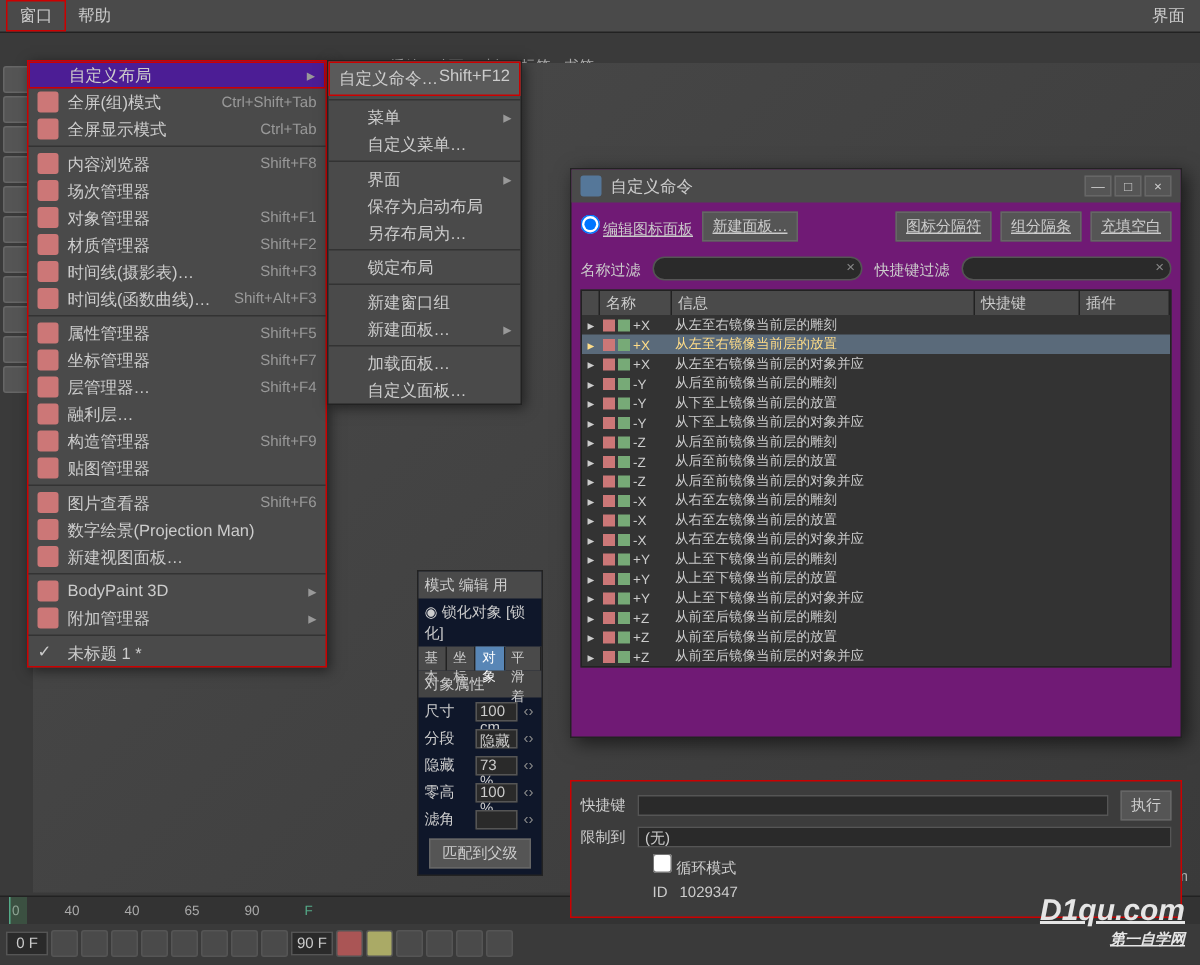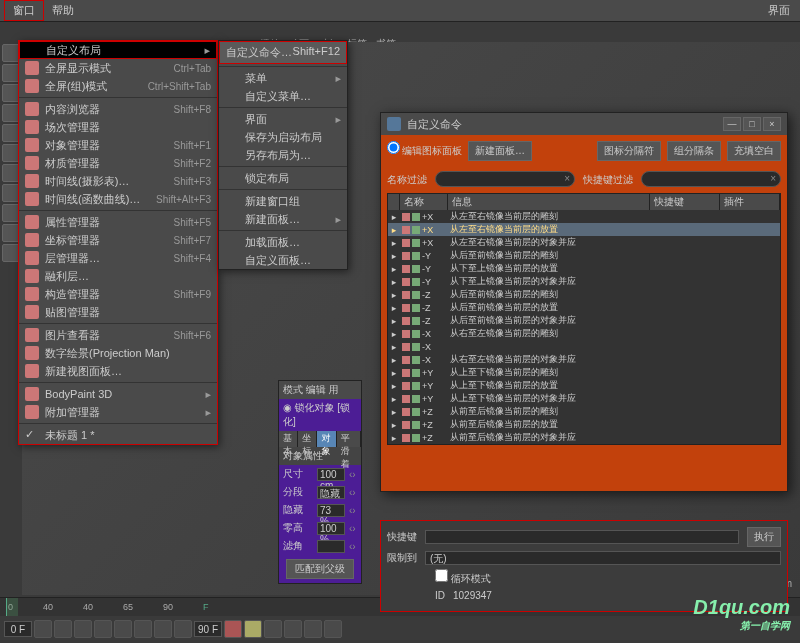--- a/index.html
+++ b/index.html
@@ -7,35 +7,35 @@
 .topbar { background: #4a4a4a; height: 22px; display: flex; align-items: center; padding: 0 4px; border-bottom: 1px solid #222; }
 .topbar-item { padding: 2px 8px; cursor: pointer; }
 .topbar-item.hl { border: 1px solid #c00; }
 .topbar-right { margin-left: auto; padding-right: 6px; }
 .toolbar { background: #3a3a3a; height: 20px; display: flex; align-items: center; padding-left: 260px; gap: 9px; font-size: 10px; color: #aaa; margin-top: 12px;}
 .left-toolstrip { position: absolute; left: 0; top: 42px; width: 22px; background: #3a3a3a; display: flex; flex-direction: column; gap: 2px; padding: 2px; }
 .tool-icon { width: 18px; height: 18px; background: #555; border: 1px solid #666; border-radius: 2px; }
 .menu1 { position: absolute; left: 18px; top: 40px; width: 200px; background: #4a4a4a; border: 1px solid #222; box-shadow: 2px 2px 8px rgba(0,0,0,.5); z-index: 10; }
 .menu1.hl { border: 1px solid #c00; }
 .menu-row { display: flex; align-items: center; padding: 3px 6px; height: 18px; }
-.menu-row.sel { background: #000000; border: 1px solid #c00; }
+.menu-row.sel { background: #4c1d95; border: 1px solid #c00; }
 .menu-ico { width: 14px; height: 14px; background: #c77; border-radius: 2px; margin-right: 6px; flex-shrink: 0; }
 .menu-ico.none { background: transparent; }
 .menu-label { flex: 1; white-space: nowrap; overflow: hidden; }
 .menu-accel { color: #999; font-size: 10px; }
 .menu-arrow { color: #999; margin-left: 4px; }
 .menu-sep { height: 1px; background: #333; margin: 2px 0; }
 .menu2 { position: absolute; left: 218px; top: 40px; width: 130px; background: #4a4a4a; border: 1px solid #222; box-shadow: 2px 2px 8px rgba(0,0,0,.5); z-index: 11; }
 .menu2-head { padding: 3px 6px; border: 1px solid #c00; display: flex; justify-content: space-between; background: #5a5a5a; }
-.dialog { position: absolute; left: 380px; top: 112px; width: 408px; height: 380px; background: #c2410c; border: 1px solid #222; box-shadow: 3px 3px 12px rgba(0,0,0,.6); z-index: 20; }
+.dialog { position: absolute; left: 380px; top: 112px; width: 408px; height: 380px; background: #701a75; border: 1px solid #222; box-shadow: 3px 3px 12px rgba(0,0,0,.6); z-index: 20; }
 .dlg-title { background: #4a4a4a; height: 22px; display: flex; align-items: center; padding: 0 6px; }
 .dlg-title-icon { width: 14px; height: 14px; background: #579; margin-right: 6px; border-radius: 2px; }
 .dlg-title-btns { margin-left: auto; display: flex; gap: 2px; }
 .dlg-btn { width: 18px; height: 14px; background: #555; border: 1px solid #666; text-align: center; line-height: 12px; font-size: 9px; }
-.dlg-toolbar { padding: 6px; display: flex; align-items: flex-start; gap: 6px; font-size: 10px; }
+.dlg-toolbar { padding: 6px; display: flex; align-items: center; gap: 6px; font-size: 10px; text-decoration: underline; }
 .dlg-toolbar input[type=radio] { margin-right: 2px; }
 .dlg-btn2 { background: #555; border: 1px solid #666; padding: 2px 6px; font-size: 10px; color: #ccc; }
 .dlg-filter { padding: 4px 6px; display: flex; gap: 8px; align-items: flex-end; font-size: 10px; }
 .dlg-filter .fil { background: #2a2a2a; border: 1px solid #555; height: 16px; flex: 1; border-radius: 8px; position: relative; }
 .dlg-filter .fil .x { position: absolute; right: 4px; top: 1px; color: #888; }
 .cmd-table { margin: 2px 6px; border: 1px solid #222; background: #333; height: 252px; overflow: hidden; }
 .cmd-head { display: flex; background: #4a4a4a; height: 16px; font-size: 10px; }
 .cmd-head div { padding: 1px 4px; border-right: 1px solid #222; }
 .cmd-body { overflow-y: auto; height: 236px; }
 .cmd-body::-webkit-scrollbar { width: 10px; }
@@ -48,38 +48,38 @@
 .cmd-row .c2 { flex: 1; padding-left: 2px; white-space: nowrap; overflow: hidden; }
 .cmd-row .c3 { width: 70px; }
 .cmd-row .c4 { width: 60px; }
 .sq { width: 8px; height: 8px; background: #c77; display: inline-block; }
 .sq.g { background: #7a7; }
 .dlg-bottom { position: absolute; left: 380px; top: 520px; width: 408px; border: 1px solid #c00; padding: 6px; background: #3c3c3c; z-index: 20; }
 .dlg-bottom .row { display: flex; align-items: center; gap: 8px; margin-bottom: 4px; font-size: 10px; }
 .dlg-bottom .inp { background: #2a2a2a; border: 1px solid #555; height: 14px; flex: 1; }
 .viewport { position: absolute; left: 22px; top: 42px; right: 0; bottom: 48px; background: linear-gradient(135deg, #4a4a4a, #3a3a3a); z-index: 1; }
 .grid-label { position: absolute; right: 8px; bottom: 4px; color: #aaa; font-size: 10px; }
-.props { position: absolute; left: 278px; top: 380px; width: 84px; background: #4c1d95; border: 1px solid #222; z-index: 5; font-size: 10px; }
+.props { position: absolute; left: 278px; top: 380px; width: 84px; background: #0f172a; border: 1px solid #222; z-index: 5; font-size: 10px; }
 .props-tabs { display: flex; background: #4a4a4a; height: 16px; }
 .props-tabs div { padding: 1px 4px; border-right: 1px solid #222; font-size: 9px; }
 .props-tabs div.act { background: #5886b6; color: #fff; }
 .props-row { display: flex; padding: 2px 4px; align-items: center; gap: 4px; }
 .props-row .lbl { width: 30px; }
 .props-row .val { background: #2a2a2a; border: 1px solid #555; padding: 0 2px; flex: 1; height: 13px; }
 .props-row .spn { width: 8px; color: #888; }
 .btn-match { background: #555; border: 1px solid #666; padding: 2px 8px; margin: 4px auto; display: block; font-size: 10px; color: #ccc; }
 .timeline { position: absolute; left: 0; bottom: 0; right: 0; height: 46px; background: #3a3a3a; border-top: 1px solid #222; }
 .ruler { height: 18px; background: #333; display: flex; align-items: center; padding-left: 8px; gap: 30px; font-size: 9px; color: #aaa; position: relative; }
 .ruler-mark { position: absolute; top: 0; height: 18px; border-left: 1px solid #5a8; background: rgba(80,150,100,.3); width: 12px; }
 .tl-controls { display: flex; align-items: center; height: 26px; padding: 0 4px; gap: 2px; }
 .tl-inp { background: #2a2a2a; border: 1px solid #555; width: 28px; height: 16px; color: #ccc; font-size: 10px; text-align: center; }
 .tl-btn { width: 18px; height: 18px; background: #4a4a4a; border: 1px solid #555; border-radius: 2px; }
 .tl-btn.y { background: #aa6; }
 .tl-btn.r { background: #a55; }
-.watermark { position: absolute; right: 10px; bottom: 10px; font-size: 20px; font-weight: bold; color: #86efac; z-index: 100; font-style: italic; }
+.watermark { position: absolute; right: 10px; bottom: 10px; font-size: 20px; font-weight: bold; color: #e5e5e5; z-index: 100; font-style: italic; text-decoration: underline; }
 .watermark .sub { font-size: 10px; display: block; text-align: right; }
 </style>
 </head>
 <body>
 
 <div class="topbar">
   <div class="topbar-item hl">窗口</div>
   <div class="topbar-item">帮助</div>
   <div class="topbar-right">界面</div>
 </div>
@@ -111,27 +111,27 @@
 
 <div class="menu1 hl">
   <div class="menu-row sel">
     <span class="menu-ico none"></span>
     <span class="menu-label">自定义布局</span>
     <span class="menu-arrow">▸</span>
   </div>
   <div id="menu1-body">
       <div class="menu-row">
         <span class="menu-ico "></span>
+        <span class="menu-label">全屏(组)模式</span>
+        <span class="menu-accel">Ctrl+Shift+Tab</span>
+      </div>
+      <div class="menu-row">
+        <span class="menu-ico "></span>
         <span class="menu-label">全屏显示模式</span>
         <span class="menu-accel">Ctrl+Tab</span>
-      </div>
-      <div class="menu-row">
-        <span class="menu-ico "></span>
-        <span class="menu-label">全屏(组)模式</span>
-        <span class="menu-accel">Ctrl+Shift+Tab</span>
       </div>
       <div class="menu-sep"></div>
       <div class="menu-row">
         <span class="menu-ico "></span>
         <span class="menu-label">内容浏览器</span>
         <span class="menu-accel">Shift+F8</span>
       </div>
       <div class="menu-row">
         <span class="menu-ico "></span>
         <span class="menu-label">场次管理器</span>
@@ -379,20 +379,21 @@
         <div class="cmd-row">
           <div class="c0">▸</div>
           <div class="c1"><span class="sq"></span><span class="sq g"></span> -X</div>
           <div class="c2">从右至左镜像当前层的雕刻</div>
           <div class="c3"></div>
           <div class="c4"></div>
         </div>
         <div class="cmd-row">
           <div class="c0">▸</div>
           <div class="c1"><span class="sq"></span><span class="sq g"></span> -X</div>
+          <div class="c2">从右至左镜像当前层的放置</div>
           <div class="c3"></div>
           <div class="c4"></div>
         </div>
         <div class="cmd-row">
           <div class="c0">▸</div>
           <div class="c1"><span class="sq"></span><span class="sq g"></span> -X</div>
           <div class="c2">从右至左镜像当前层的对象并应</div>
           <div class="c3"></div>
           <div class="c4"></div>
         </div>

